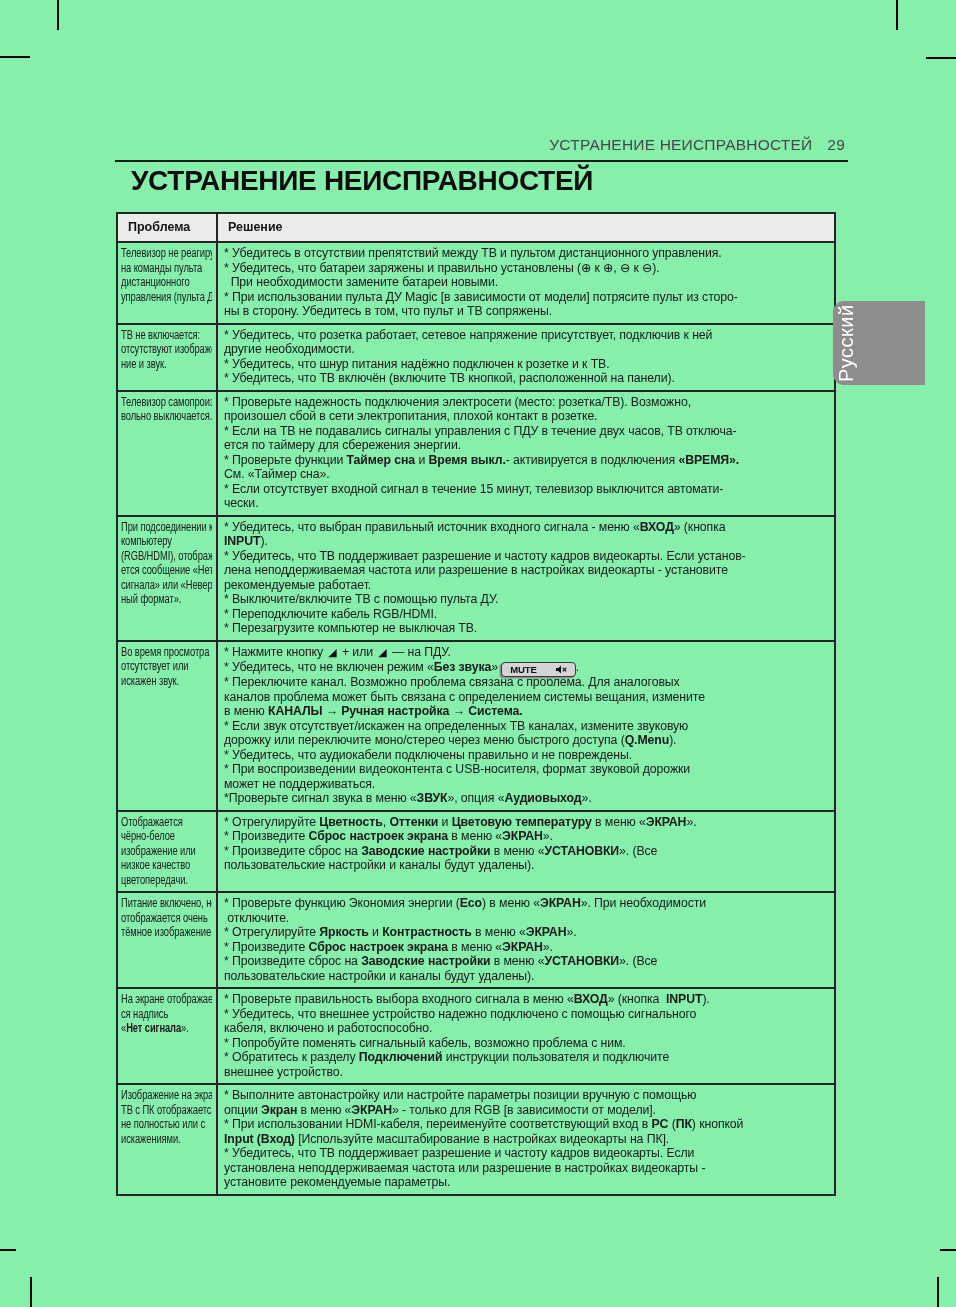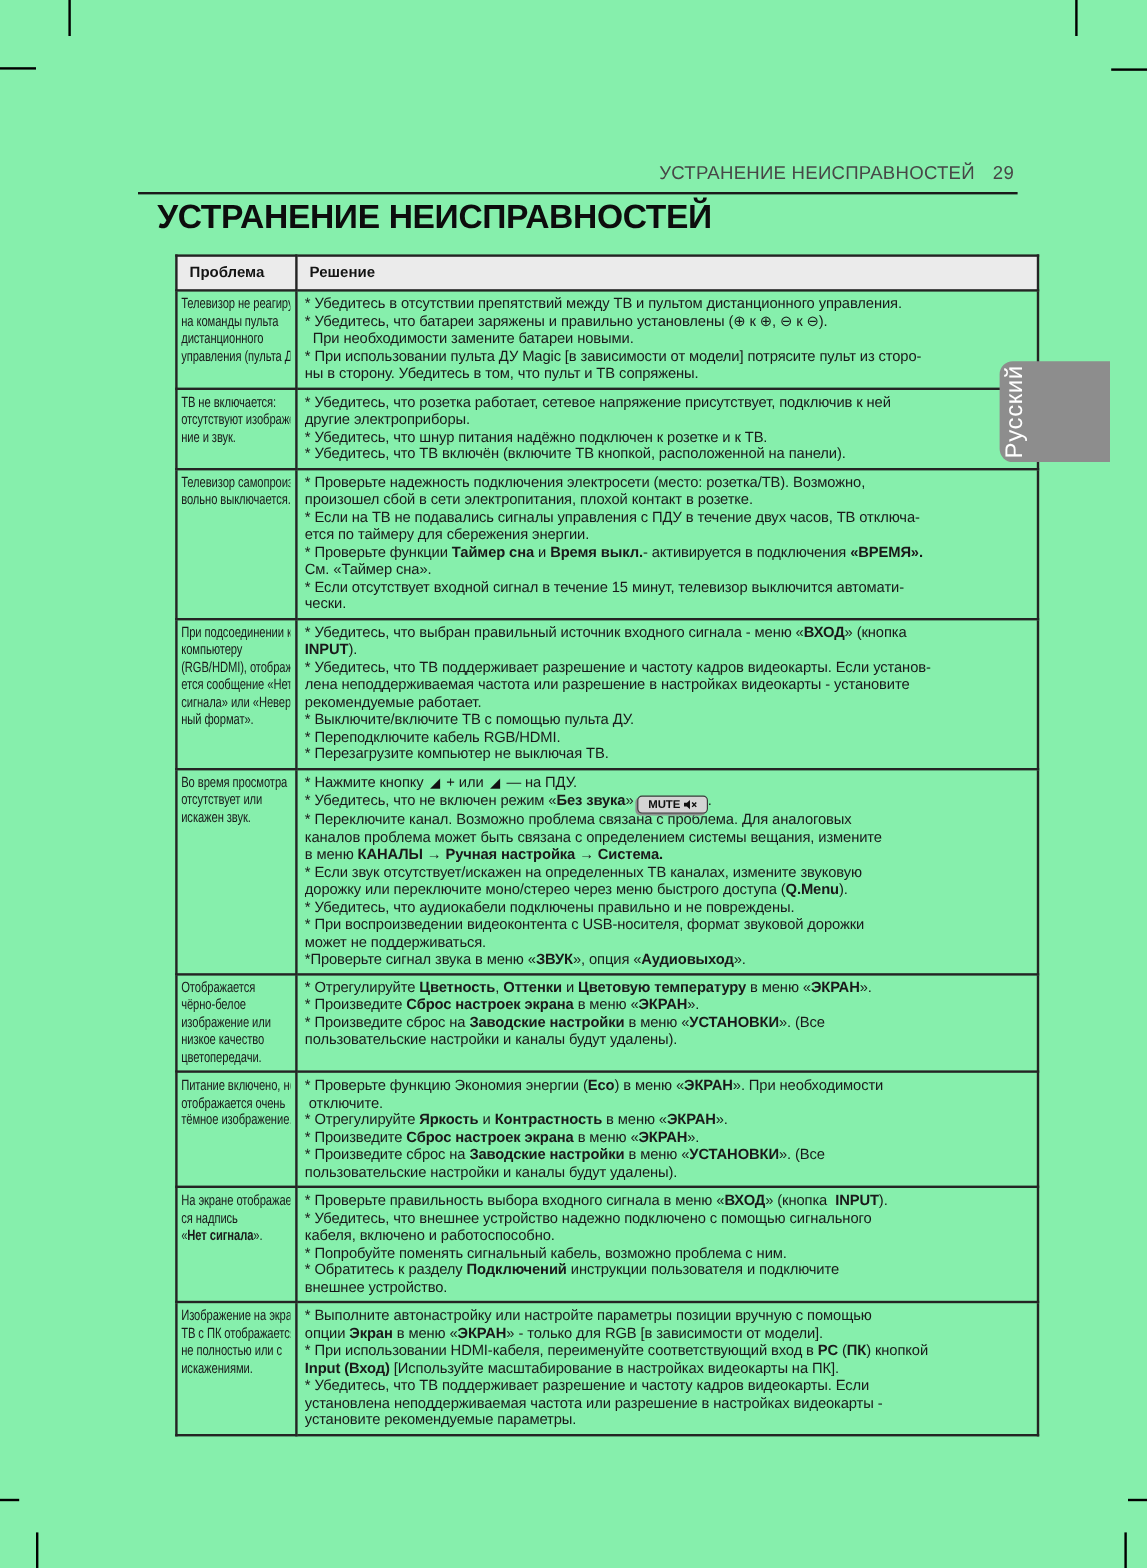--- a/index.html
+++ b/index.html
@@ -15,34 +15,34 @@
   .crop.bl-v{left:30px;top:1277px;width:2px;height:30px;}
   .crop.br-h{left:940px;top:1249px;width:16px;height:2px;}
   .crop.br-v{left:937px;top:1277px;width:2px;height:30px;}
 
   .page-header{position:absolute;top:136px;right:111px;display:flex;gap:15px;align-items:baseline;
                font-size:15.5px;color:#474747;letter-spacing:0.2px;}
   .rule{position:absolute;left:115px;top:160px;width:733px;height:2px;background:#1a1a1a;}
   .doc-title{position:absolute;left:131px;top:165px;font-size:28px;font-weight:bold;
              letter-spacing:-0.3px;color:#0d0d0d;white-space:nowrap;}
 
-  table.trouble{position:absolute;left:146px;top:212px;width:718px;border-collapse:collapse;table-layout:fixed;}
+  table.trouble{position:absolute;left:116px;top:212px;width:718px;border-collapse:collapse;table-layout:fixed;}
   col.c1{width:100px;} col.c2{width:618px;}
   th,td{border:2px solid #242424;vertical-align:top;text-align:left;box-sizing:border-box;}
   th{font-size:12.5px;font-weight:bold;background:#ebebeb;height:29px;padding:6px 6px 4px 10px;color:#141414;}
   td{padding:3px 4px 4px 4px;font-size:12.3px;line-height:14.5px;letter-spacing:-0.1px;color:#191919;}
   td .cell{overflow:hidden;}
   .ln{white-space:nowrap;}
   td.prob{padding-left:3px;}
   td.prob .ln{transform:scaleX(0.76);transform-origin:0 50%;}
   td.sol{padding-left:6px;border-radius:15px;}
   b{font-weight:bold;}
 
   .wedge{font-family:"DejaVu Sans",sans-serif;font-size:11px;padding:0 2px;color:#111;}
-  .mute-btn{display:inline-flex;align-items:center;gap:3px;border:1.5px solid #3a3a3a;border-radius:4px;
+  .mute-btn{display:inline-flex;align-items:center;gap:19px;border:1.5px solid #3a3a3a;border-radius:4px;
             background:#d4d4d4;padding:0 8px;height:13px;font-size:9.5px;font-weight:bold;color:#101010;
             transform:translateY(2px);box-shadow:-1.5px 1.5px 0 #8e8e8e;line-height:1;}
   .mute-btn svg{display:block;}
 
   .side-tab{position:absolute;left:833px;top:301px;width:92px;height:84px;border-radius:11px 0 0 11px;}
   .side-tab .vtext{position:absolute;left:2px;top:0;height:100%;writing-mode:vertical-rl;
             transform:rotate(180deg);display:flex;align-items:center;justify-content:center;
             color:#ffffff;font-size:20px;letter-spacing:0.5px;}
 </style>
 </head>
@@ -102,21 +102,21 @@
           <td class="prob">
             <div class="cell">
               <div class="ln"><span>ТВ не включается:</span></div>
               <div class="ln"><span>отсутствуют изображе-</span></div>
               <div class="ln"><span>ние и звук.</span></div>
             </div>
           </td>
           <td class="sol">
             <div class="cell">
               <div class="ln"><span>* Убедитесь, что розетка работает, сетевое напряжение присутствует, подключив к ней</span></div>
-              <div class="ln"><span>другие электроприборы.</span></div>
+              <div class="ln"><span>другие необходимости.</span></div>
               <div class="ln"><span>* Убедитесь, что шнур питания надёжно подключен к розетке и к ТВ.</span></div>
               <div class="ln"><span>* Убедитесь, что ТВ включён (включите ТВ кнопкой, расположенной на панели).</span></div>
             </div>
           </td>
         </tr>
         <tr>
           <td class="prob">
             <div class="cell">
               <div class="ln"><span>Телевизор самопроиз-</span></div>
               <div class="ln"><span>вольно выключается.</span></div>

